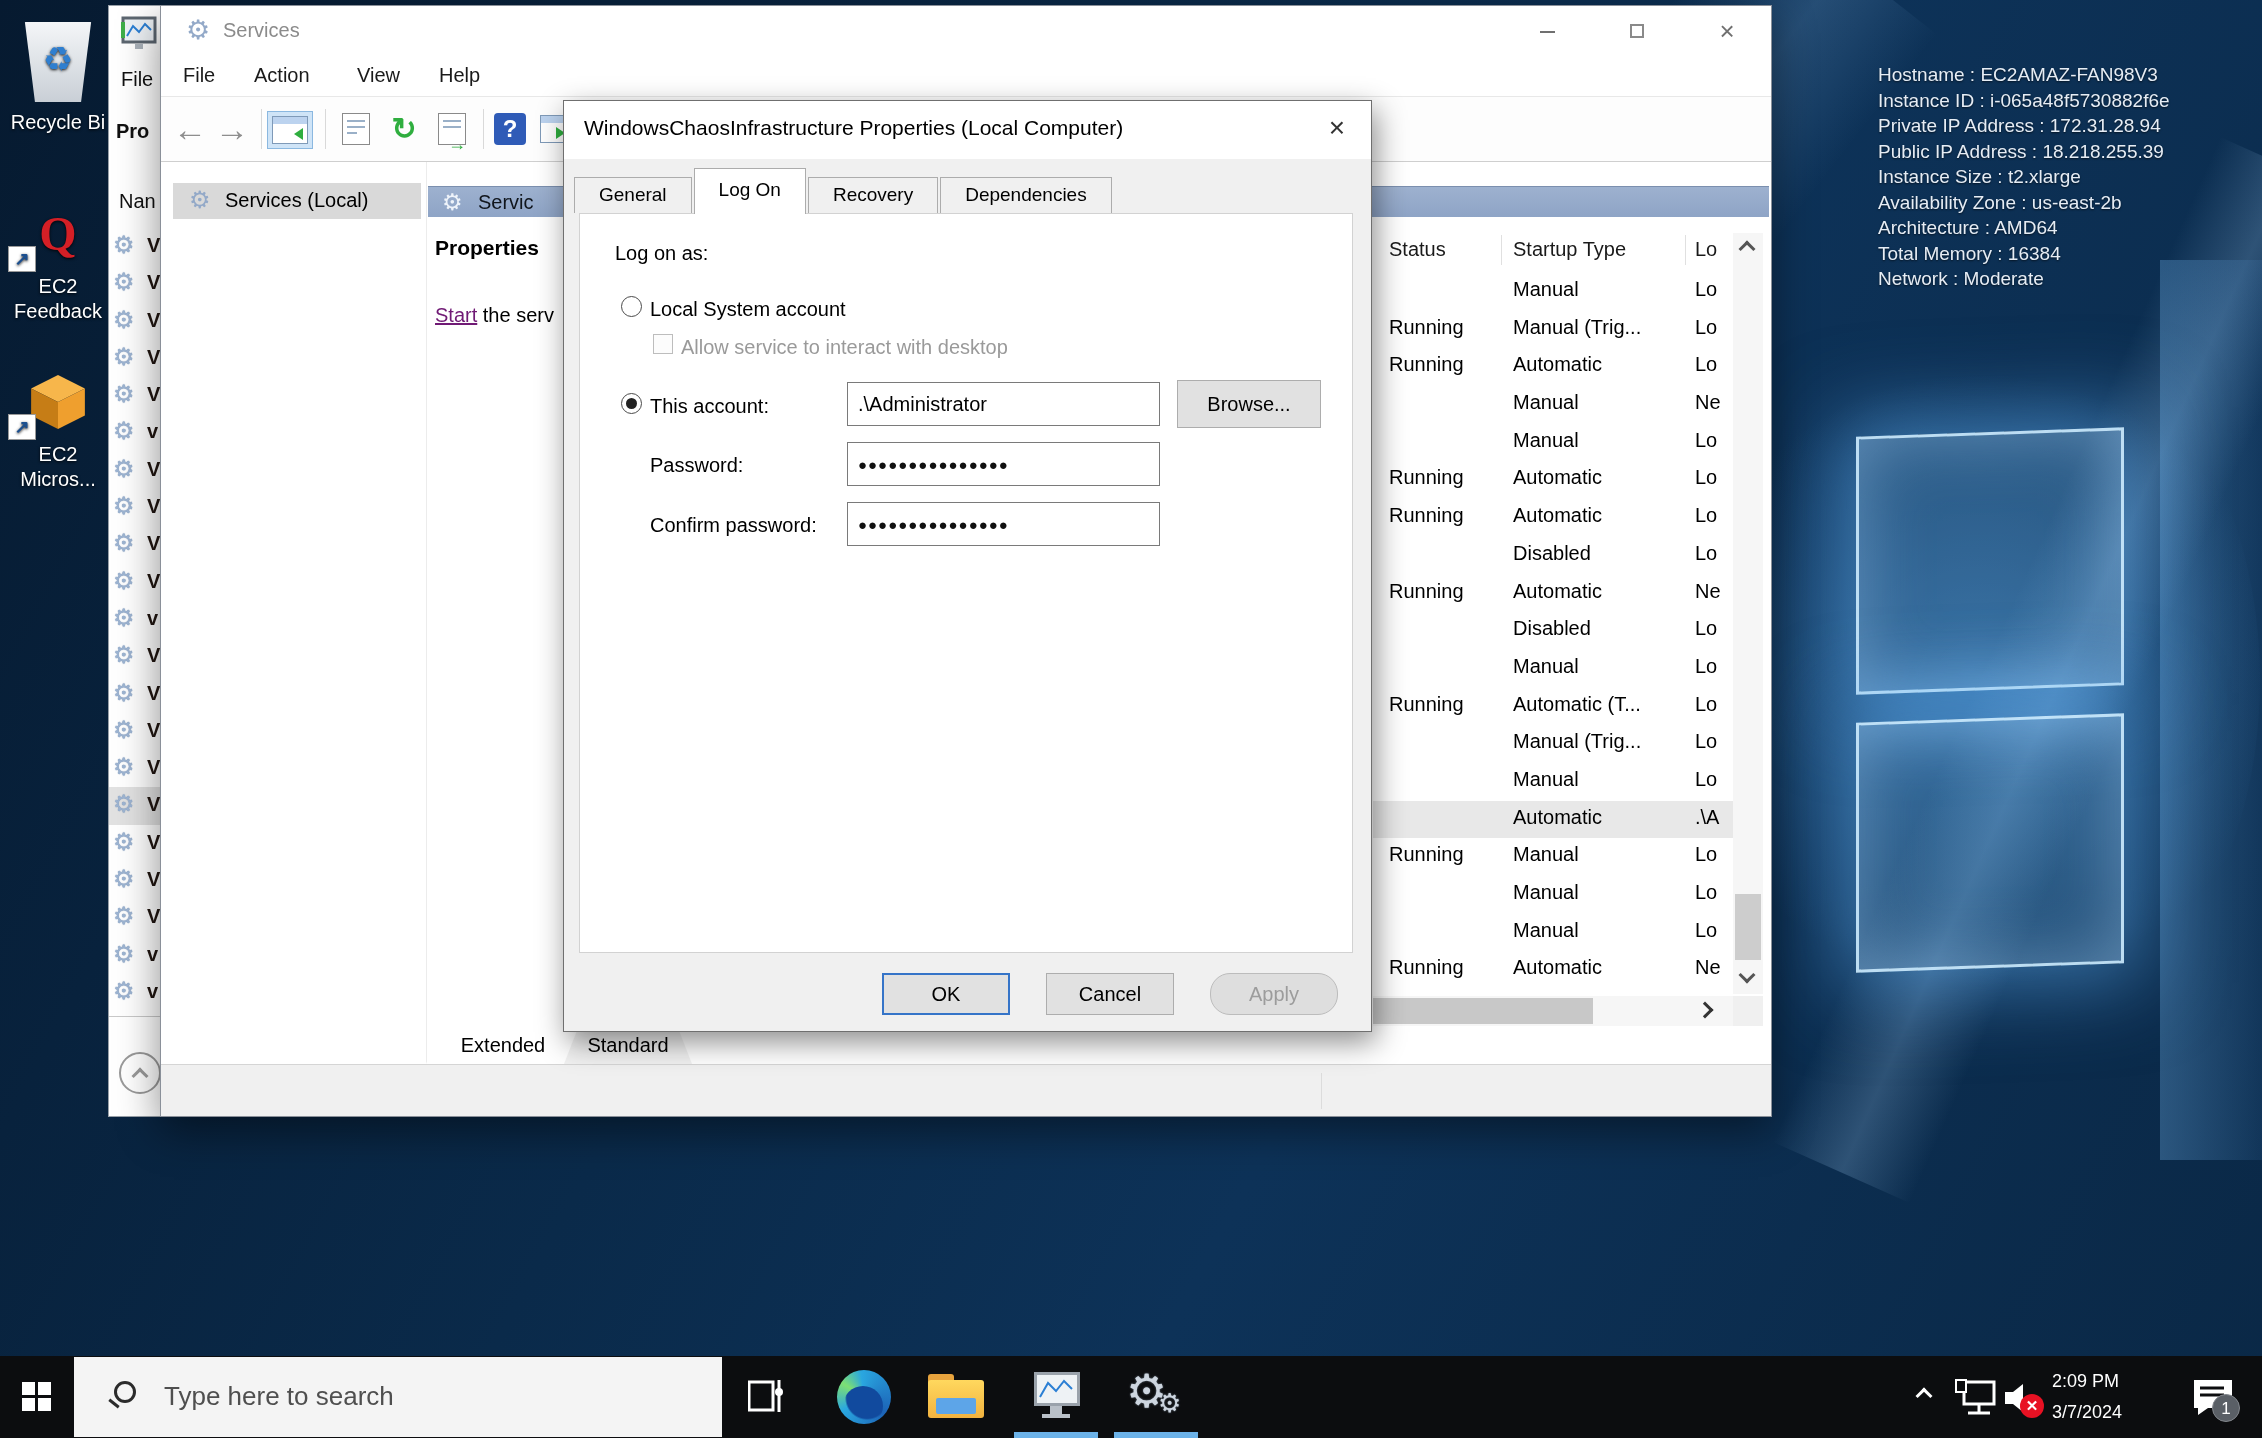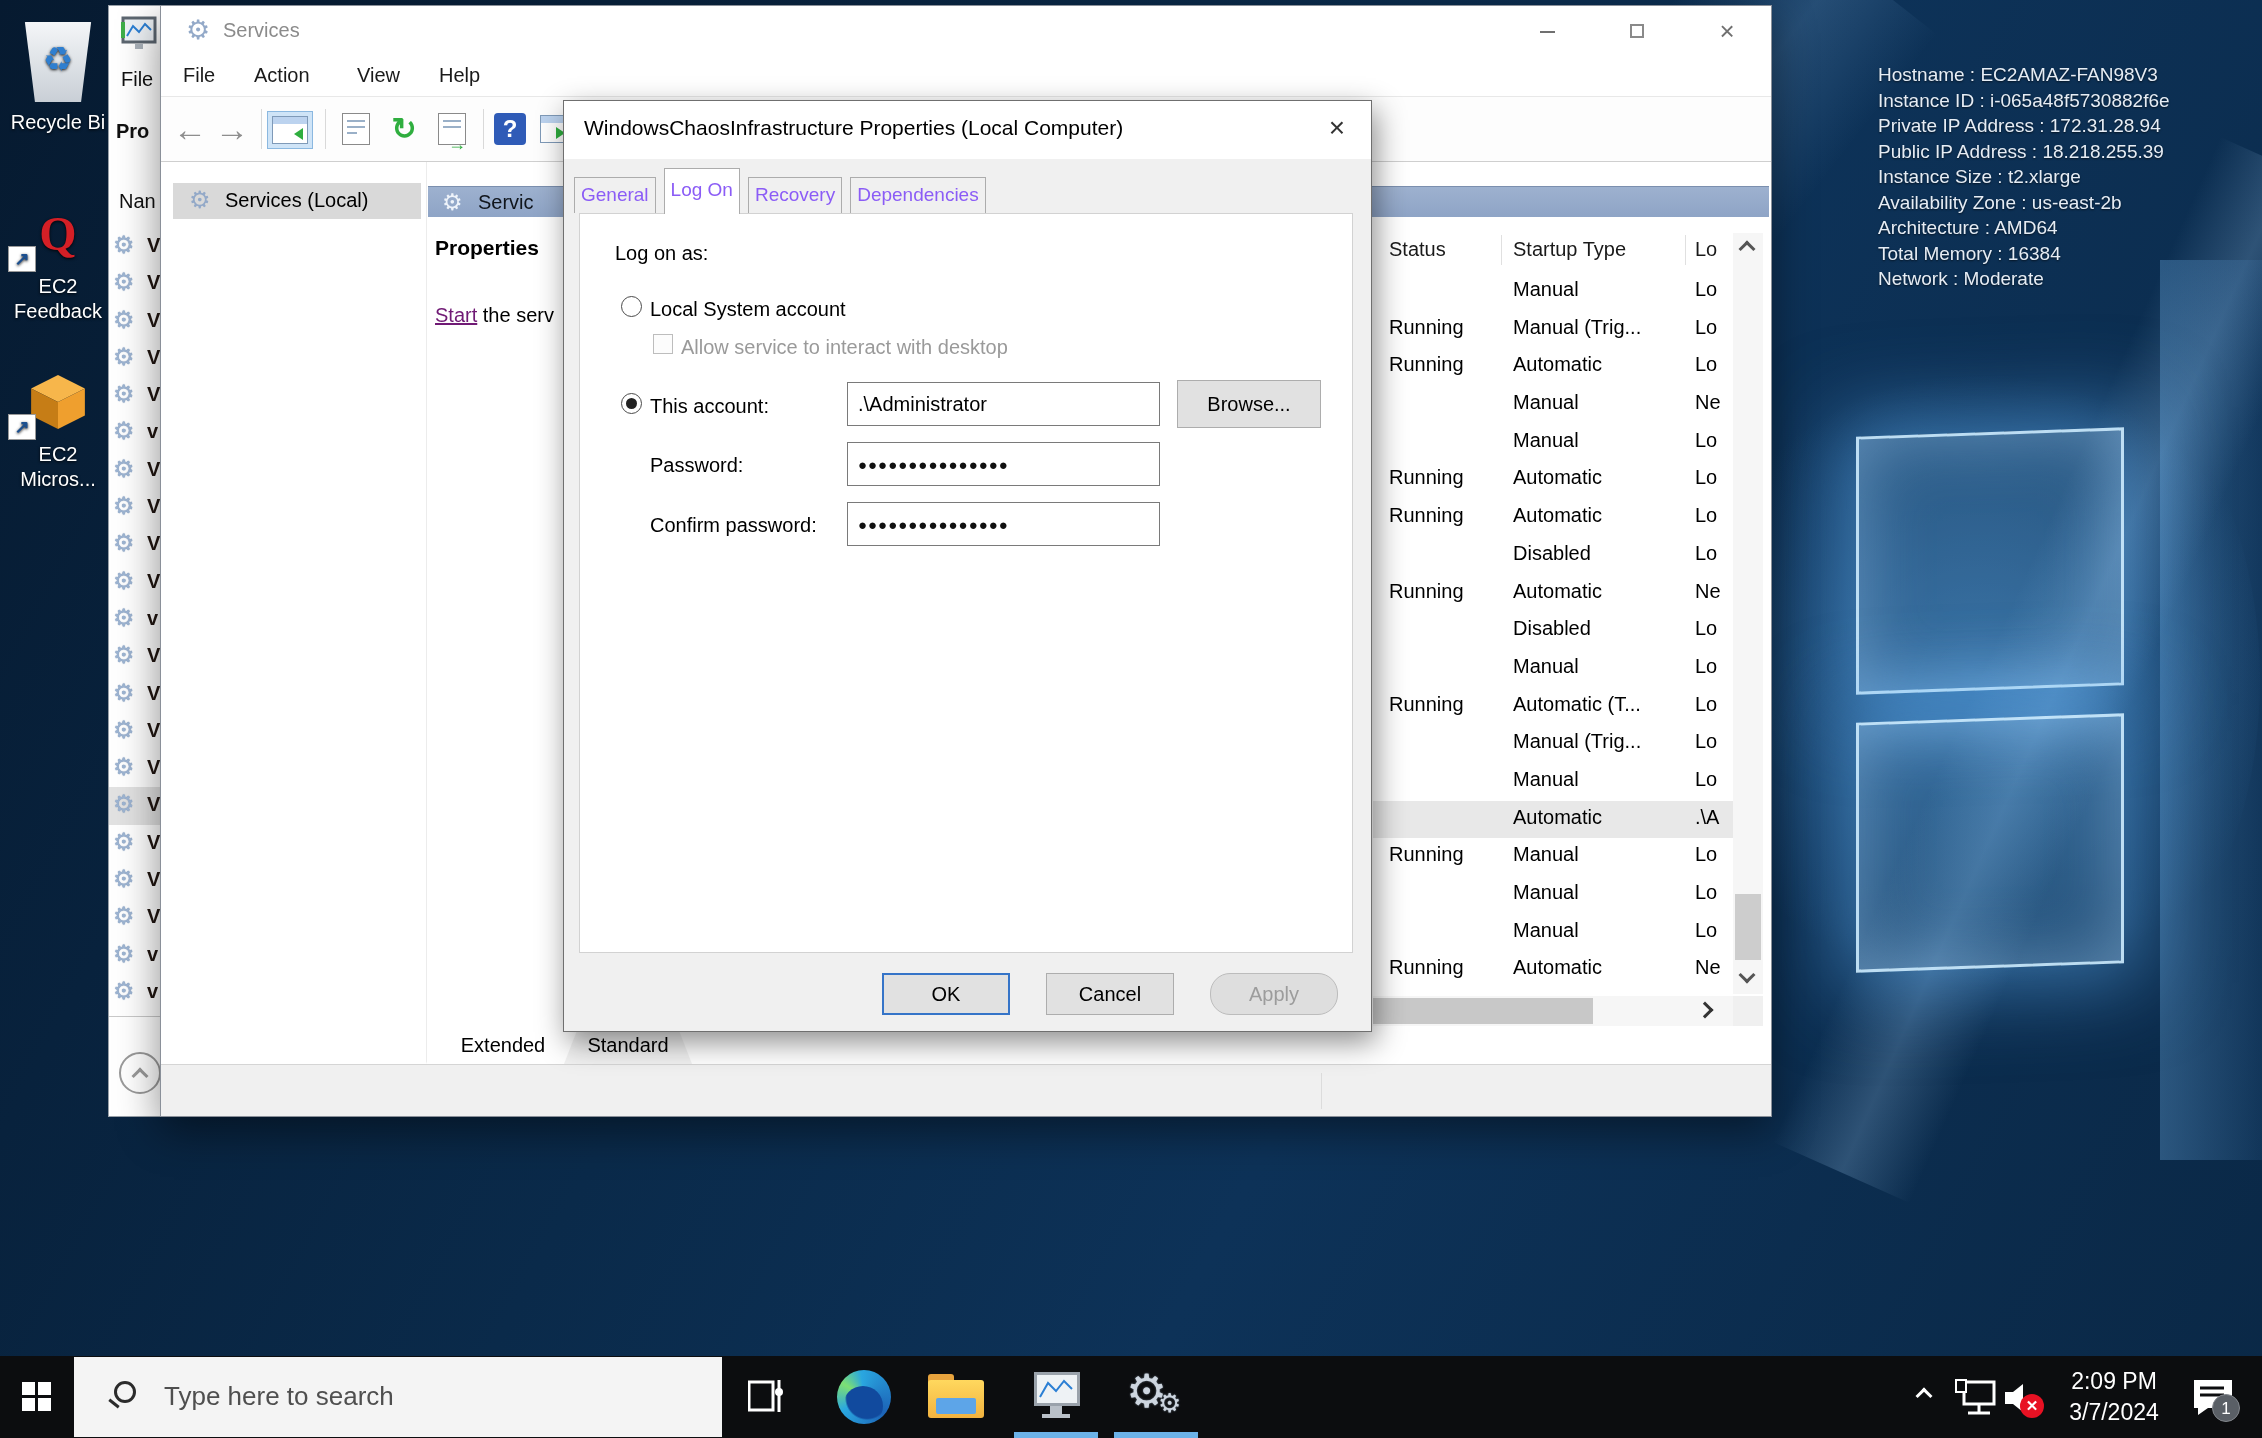--- a/index.html
+++ b/index.html
@@ -121,22 +121,22 @@
   #statusbar .div { position:absolute; left:1160px; top:8px; width:1px; height:36px; background:#dcdcdc; }
 
   
   #dlg { position:absolute; left:563px; top:100px; width:809px; height:932px; background:#f0f0f0;
          border:1px solid #6f6f6f; box-shadow:4px 10px 28px rgba(0,0,0,.45); }
   #dlg .titlebar { position:absolute; left:0; top:0; width:100%; height:58px; background:#fff; }
   #dlg .title-txt { position:absolute; left:20px; top:15px; font-size:21px; color:#000; }
   #dlg .close { position:absolute; left:748px; top:6px; width:50px; height:42px; text-align:center;
                 font-size:28px; color:#333; line-height:42px; }
   #dlg-tabs { position:absolute; left:10px; top:66px; height:46px; display:flex; align-items:flex-end; }
-  .dtab { padding:0 6px; font-size:19px; color:#8b5cf6; height:36px; line-height:34px; background:#f0f0f0;
-          border:1px solid #acacac; border-bottom:none; margin-right:8px; }
+  .dtab { padding:0 24px; font-size:19px; color:#000000; height:36px; line-height:34px; background:#f0f0f0;
+          border:1px solid #acacac; border-bottom:none; margin-right:2px; }
   .dtab.active { height:46px; line-height:42px; background:#fff; position:relative; z-index:3; margin-bottom:-1px; }
   #dlg-page { position:absolute; left:15px; top:112px; width:774px; height:740px; background:#fff;
               border:1px solid #d2d2d2; z-index:2; }
   .dlabel { position:absolute; font-size:20px; color:#000; white-space:nowrap; }
   .dlabel.dis { color:#9a9a9a; }
   .radio { position:absolute; width:21px; height:21px; border:1px solid #4a4a4a; border-radius:50%; background:#fff; }
   .radio.on::after { content:""; position:absolute; left:4px; top:4px; width:11px; height:11px; border-radius:50%; background:#222; }
   .checkbox { position:absolute; width:20px; height:20px; border:1px solid #bdbdbd; background:#fcfcfc; }
   .dinput { position:absolute; height:44px; border:1px solid #7a7a7a; background:#fff; font-size:20px;
             padding:0 10px; font-family:"Liberation Sans", sans-serif; color:#000; }
@@ -169,21 +169,21 @@
   .folder .front { position:absolute; left:8px; top:24px; width:40px; height:16px; background:#5da5e8; border-radius:2px; }
   .monitor-ico { position:relative; width:52px; height:46px; }
   .monitor-ico .scr { position:absolute; left:4px; top:0; width:46px; height:34px; background:#eef2f5; border:3px solid #9aa2ab; }
   .monitor-ico .stand { position:absolute; left:20px; top:34px; width:12px; height:8px; background:#b9c0c8; }
   .monitor-ico .base { position:absolute; left:12px; top:42px; width:28px; height:4px; background:#b9c0c8; }
   .gears-ico { position:relative; width:60px; height:54px; color:#cdd5df; }
   .gears-ico .g1 { position:absolute; left:0; top:-6px; font-size:46px; text-shadow:0 0 2px #6f7b88; }
   .gears-ico .g2 { position:absolute; left:32px; top:18px; font-size:26px; text-shadow:0 0 2px #6f7b88; }
   .underline { position:absolute; top:76px; height:6px; width:84px; background:#6cb2e8; }
   .tray-ico { position:absolute; top:0; width:52px; height:82px; }
-  #clock { position:absolute; left:2052px; top:10px; width:124px; text-align:center; font-size:23px; line-height:31px; color:#fff; }
+  #clock { position:absolute; left:2052px; top:10px; width:124px; font-size:18px; line-height:31px; color:#fff; }
   .badge { position:absolute; left:34px; top:38px; width:28px; height:28px; border-radius:50%; background:#5a5f66;
            color:#fff; font-size:17px; text-align:center; line-height:28px; border:1px solid #83878d; }
 </style>
 </head>
 <body>
 
 <div id="root">
 
   <div class="glow" style="left:1700px;top:300px;width:560px;height:760px;background:radial-gradient(circle,rgba(90,170,240,.38) 0%,transparent 65%);"></div>
   <div class="beam" style="left:1430px;top:-140px;width:230px;height:980px;transform:rotate(38deg);background:linear-gradient(90deg,transparent,rgba(150,205,255,.18),transparent);"></div>

